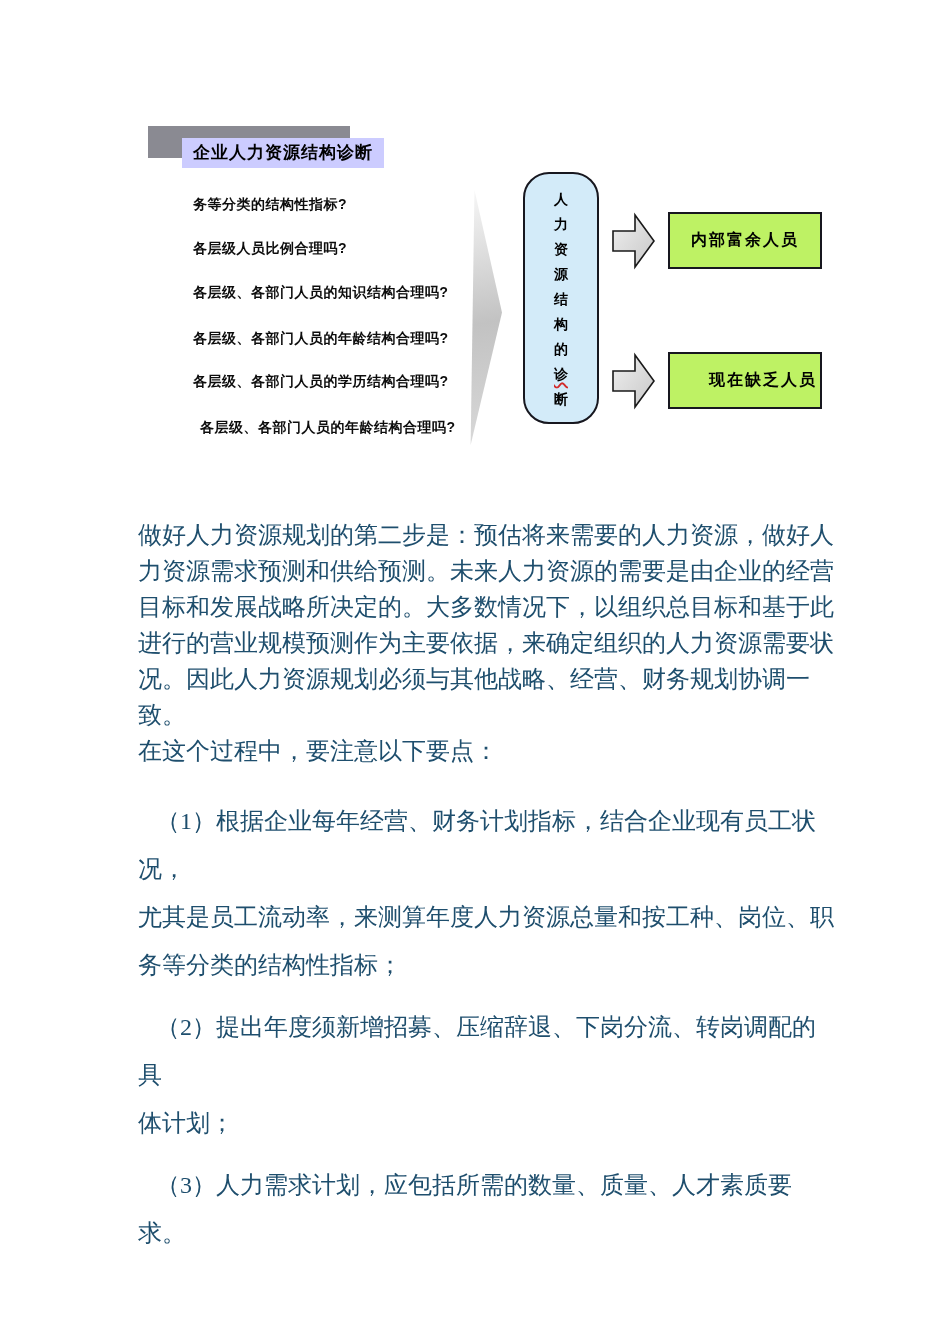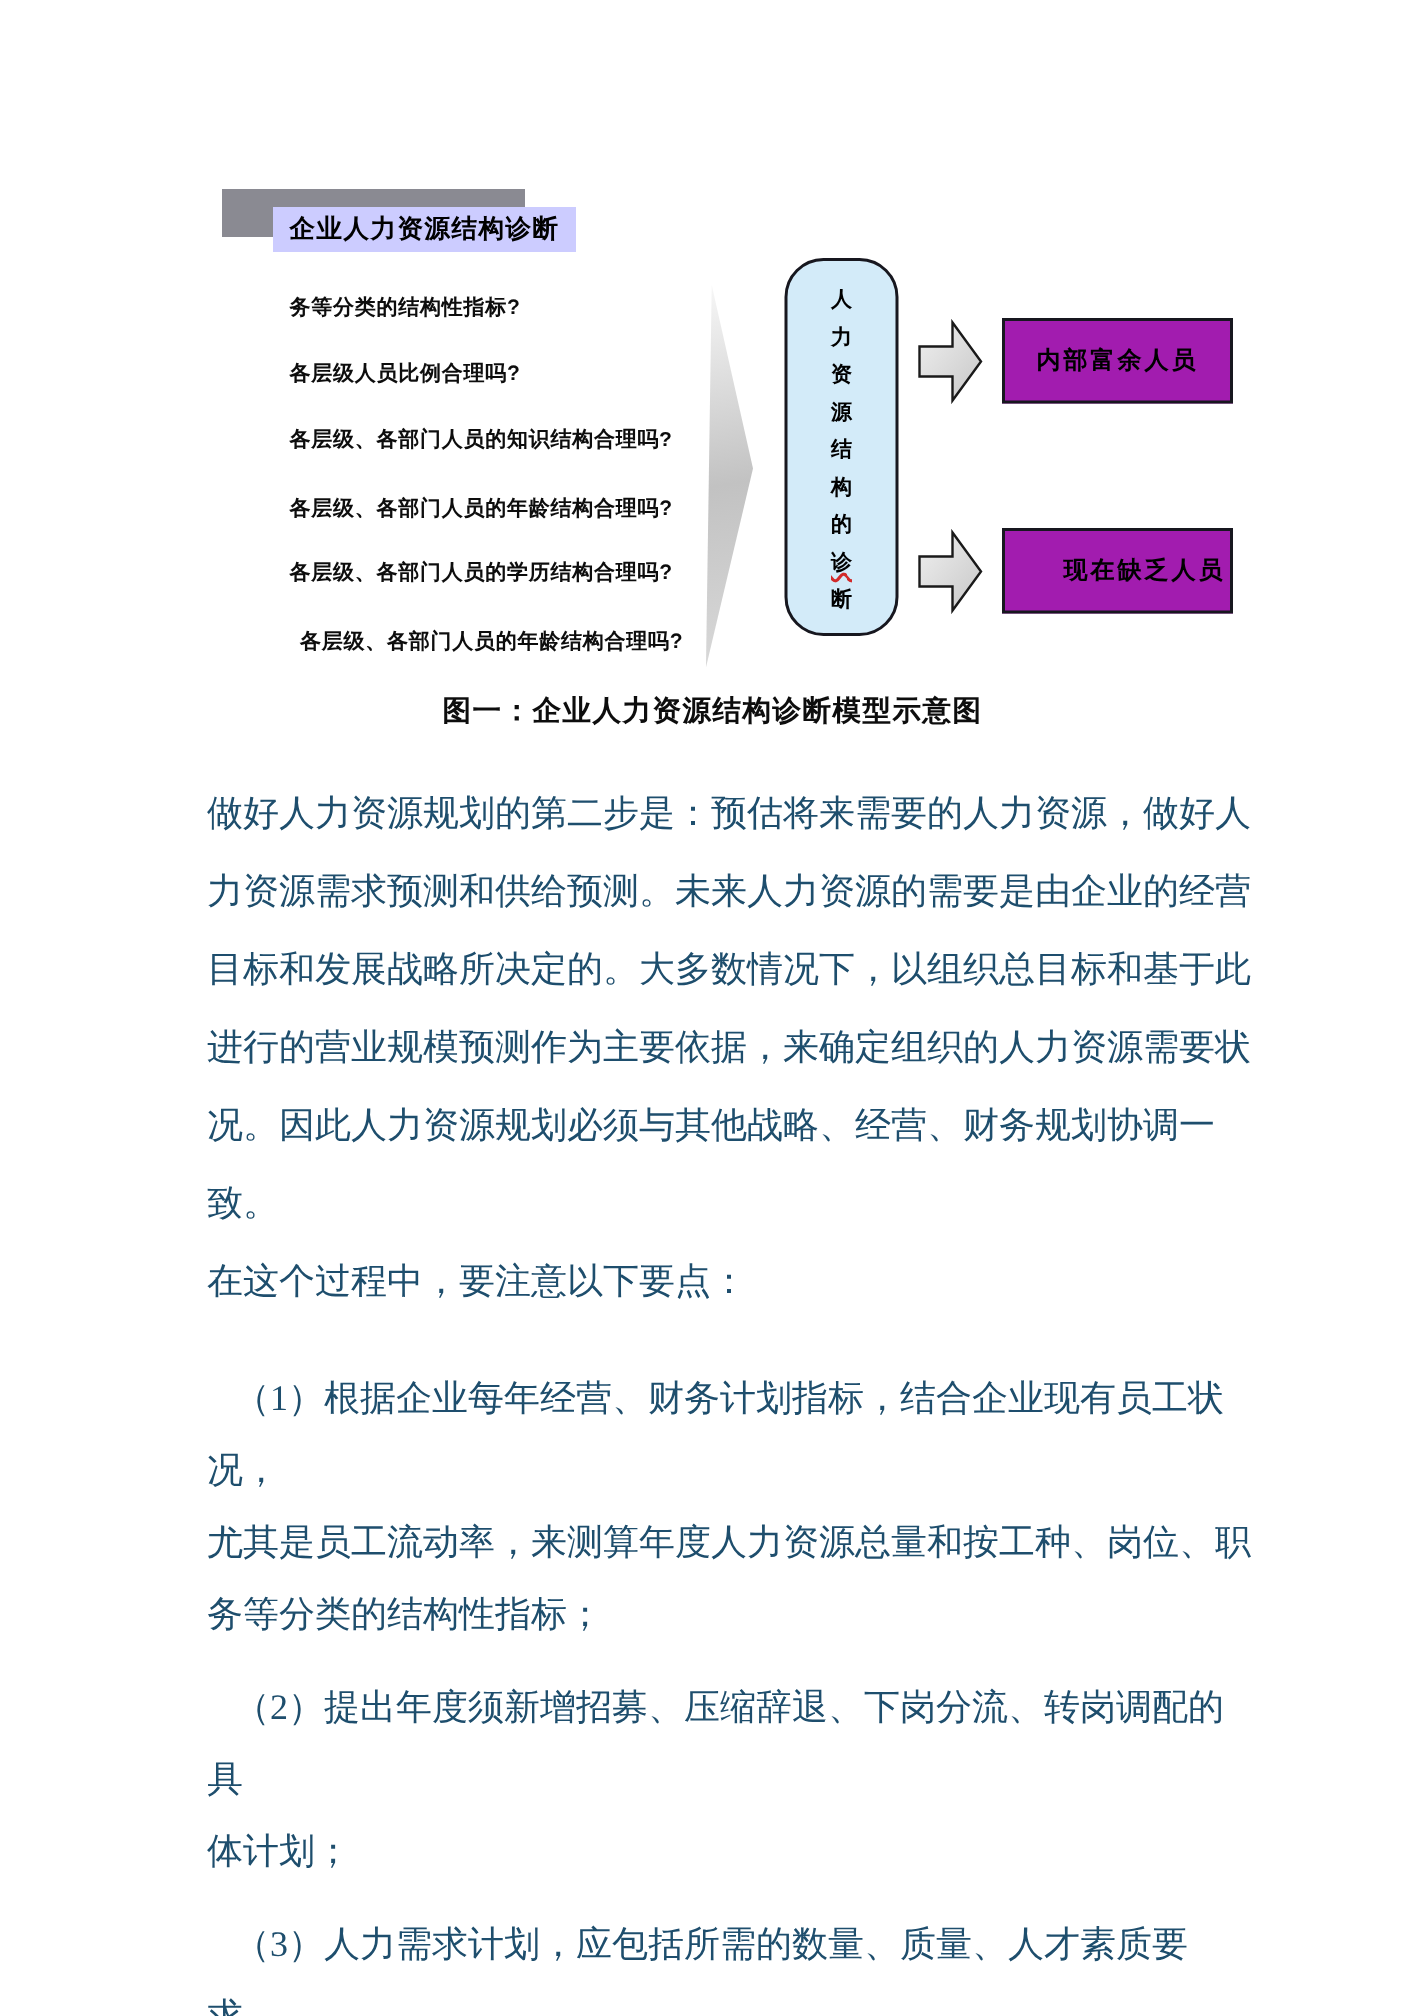--- a/index.html
+++ b/index.html
@@ -48,40 +48,40 @@
     text-decoration-style:wavy;
     text-decoration-color:#d22b2b;
     text-decoration-thickness:2px;
     text-underline-offset:3px;
   }
   .block-arrow{position:absolute;left:611px;width:46px;height:60px;}
   .arrow1{top:211px;}
   .arrow2{top:351px;}
   .result-box{
     position:absolute;left:668px;width:154px;height:57px;
-    background:#a21caf;border:2px solid #17171f;box-sizing:border-box;
+    background:#bef264;border:2px solid #17171f;box-sizing:border-box;
     display:flex;align-items:center;justify-content:center;
     color:#000;font-size:16px;font-weight:bold;letter-spacing:2px;
   }
   .box1{top:212px;}
   .box2{top:352px;padding-left:36px;}
   .fig-caption{
     position:absolute;left:0;top:461px;width:950px;
     text-align:center;
     color:#0d0d0d;font-size:19px;font-weight:bold;letter-spacing:1px;
   }
   
   .body-text{
     position:absolute;left:138px;top:517px;width:700px;
     font-family:"Liberation Serif","DejaVu Serif",serif;
     color:#1e4e6d;
   }
   .body-text p{
     margin:0;white-space:pre-line;
-    font-size:24px;line-height:52px;
+    font-size:24px;line-height:36px;
   }
   .body-text p.numbered{line-height:48px;text-indent:18px;}
   .body-text p.pt1{margin-top:28px;}
   .body-text p.pt2{margin-top:14px;}
   .body-text p.pt3{margin-top:14px;}
 </style>
 </head>
 <body>
 
 <div class="page">
@@ -123,21 +123,20 @@
   </div>
   <div class="block-arrow arrow2">
     <svg width="46" height="60" viewBox="0 0 46 60">
       <path d="M2 20 H24 V4 L43 30 L24 56 V40 H2 Z" fill="url(#ag1)" stroke="#1a1a1a" stroke-width="1.6"></path>
     </svg>
   </div>
 
   <div class="result-box box1">内部富余人员</div>
   <div class="result-box box2">现在缺乏人员</div>
 
-  <div class="fig-caption">图一：企业人力资源结构诊断模型示意图</div>
 
   <div class="body-text">
     <p>做好人力资源规划的第二步是：预估将来需要的人力资源，做好人
 力资源需求预测和供给预测。未来人力资源的需要是由企业的经营
 目标和发展战略所决定的。大多数情况下，以组织总目标和基于此
 进行的营业规模预测作为主要依据，来确定组织的人力资源需要状
 况。因此人力资源规划必须与其他战略、经营、财务规划协调一致。
 在这个过程中，要注意以下要点：</p>
     <p class="numbered pt1">（1）根据企业每年经营、财务计划指标，结合企业现有员工状况，
 尤其是员工流动率，来测算年度人力资源总量和按工种、岗位、职

